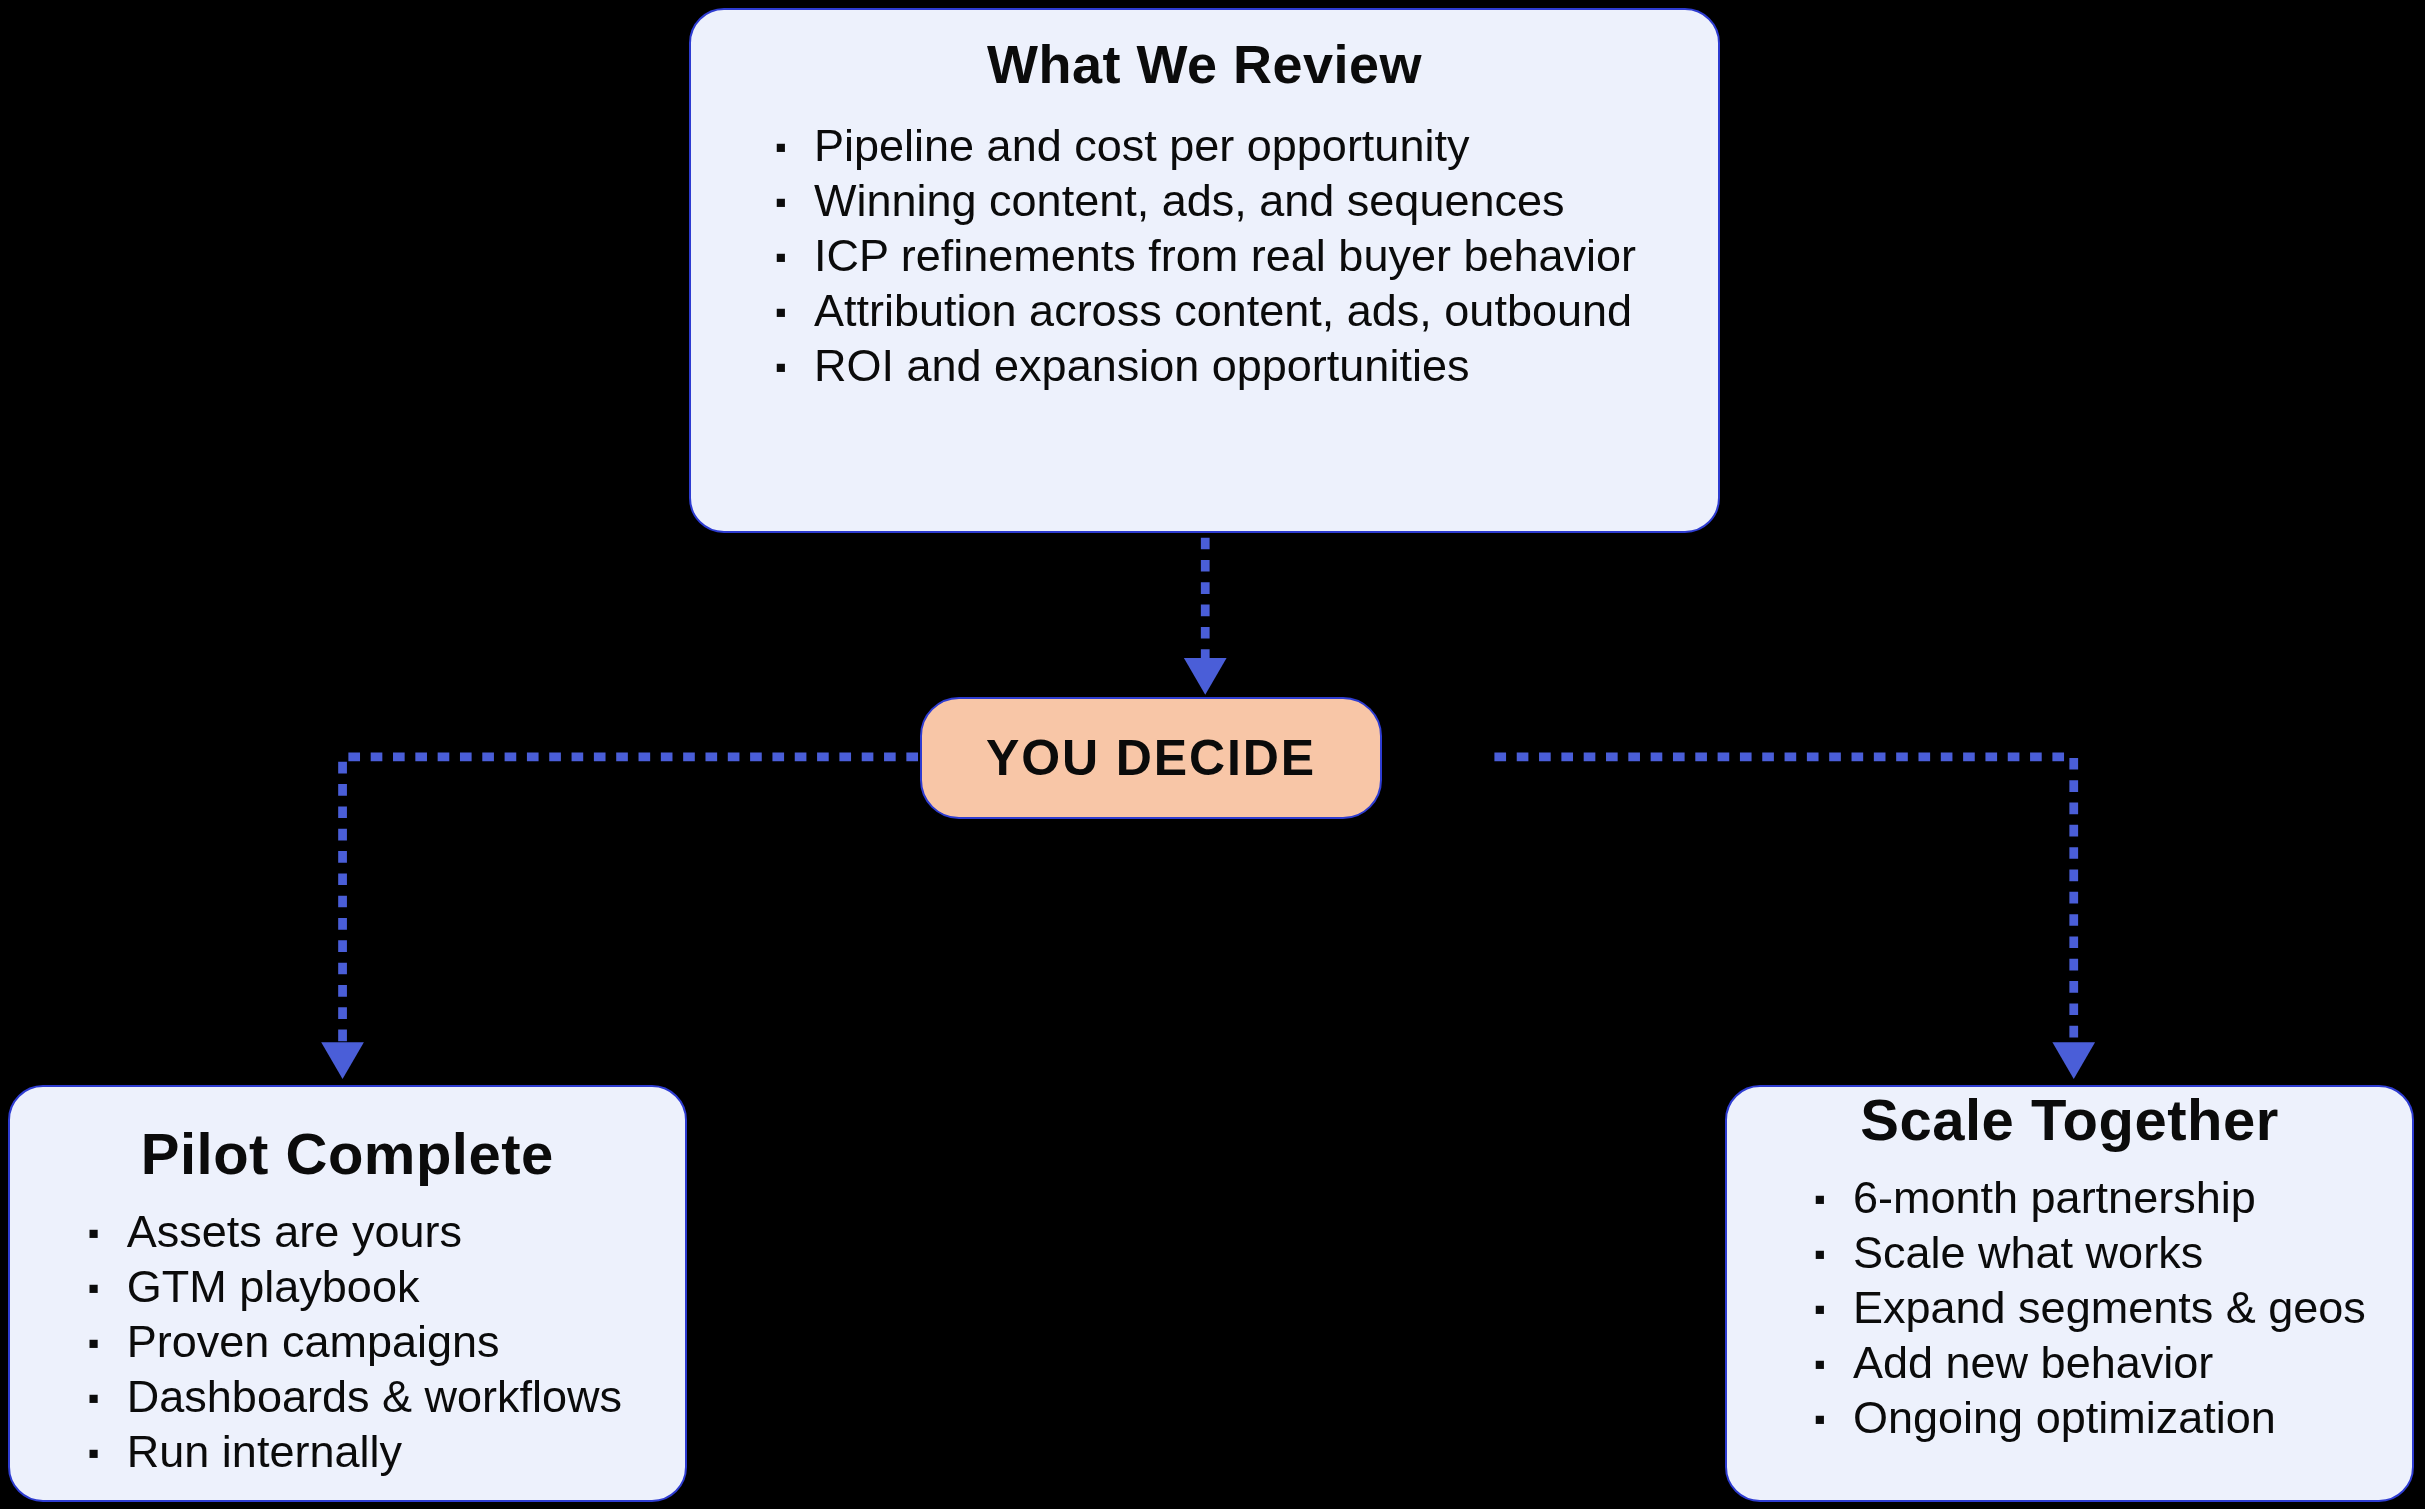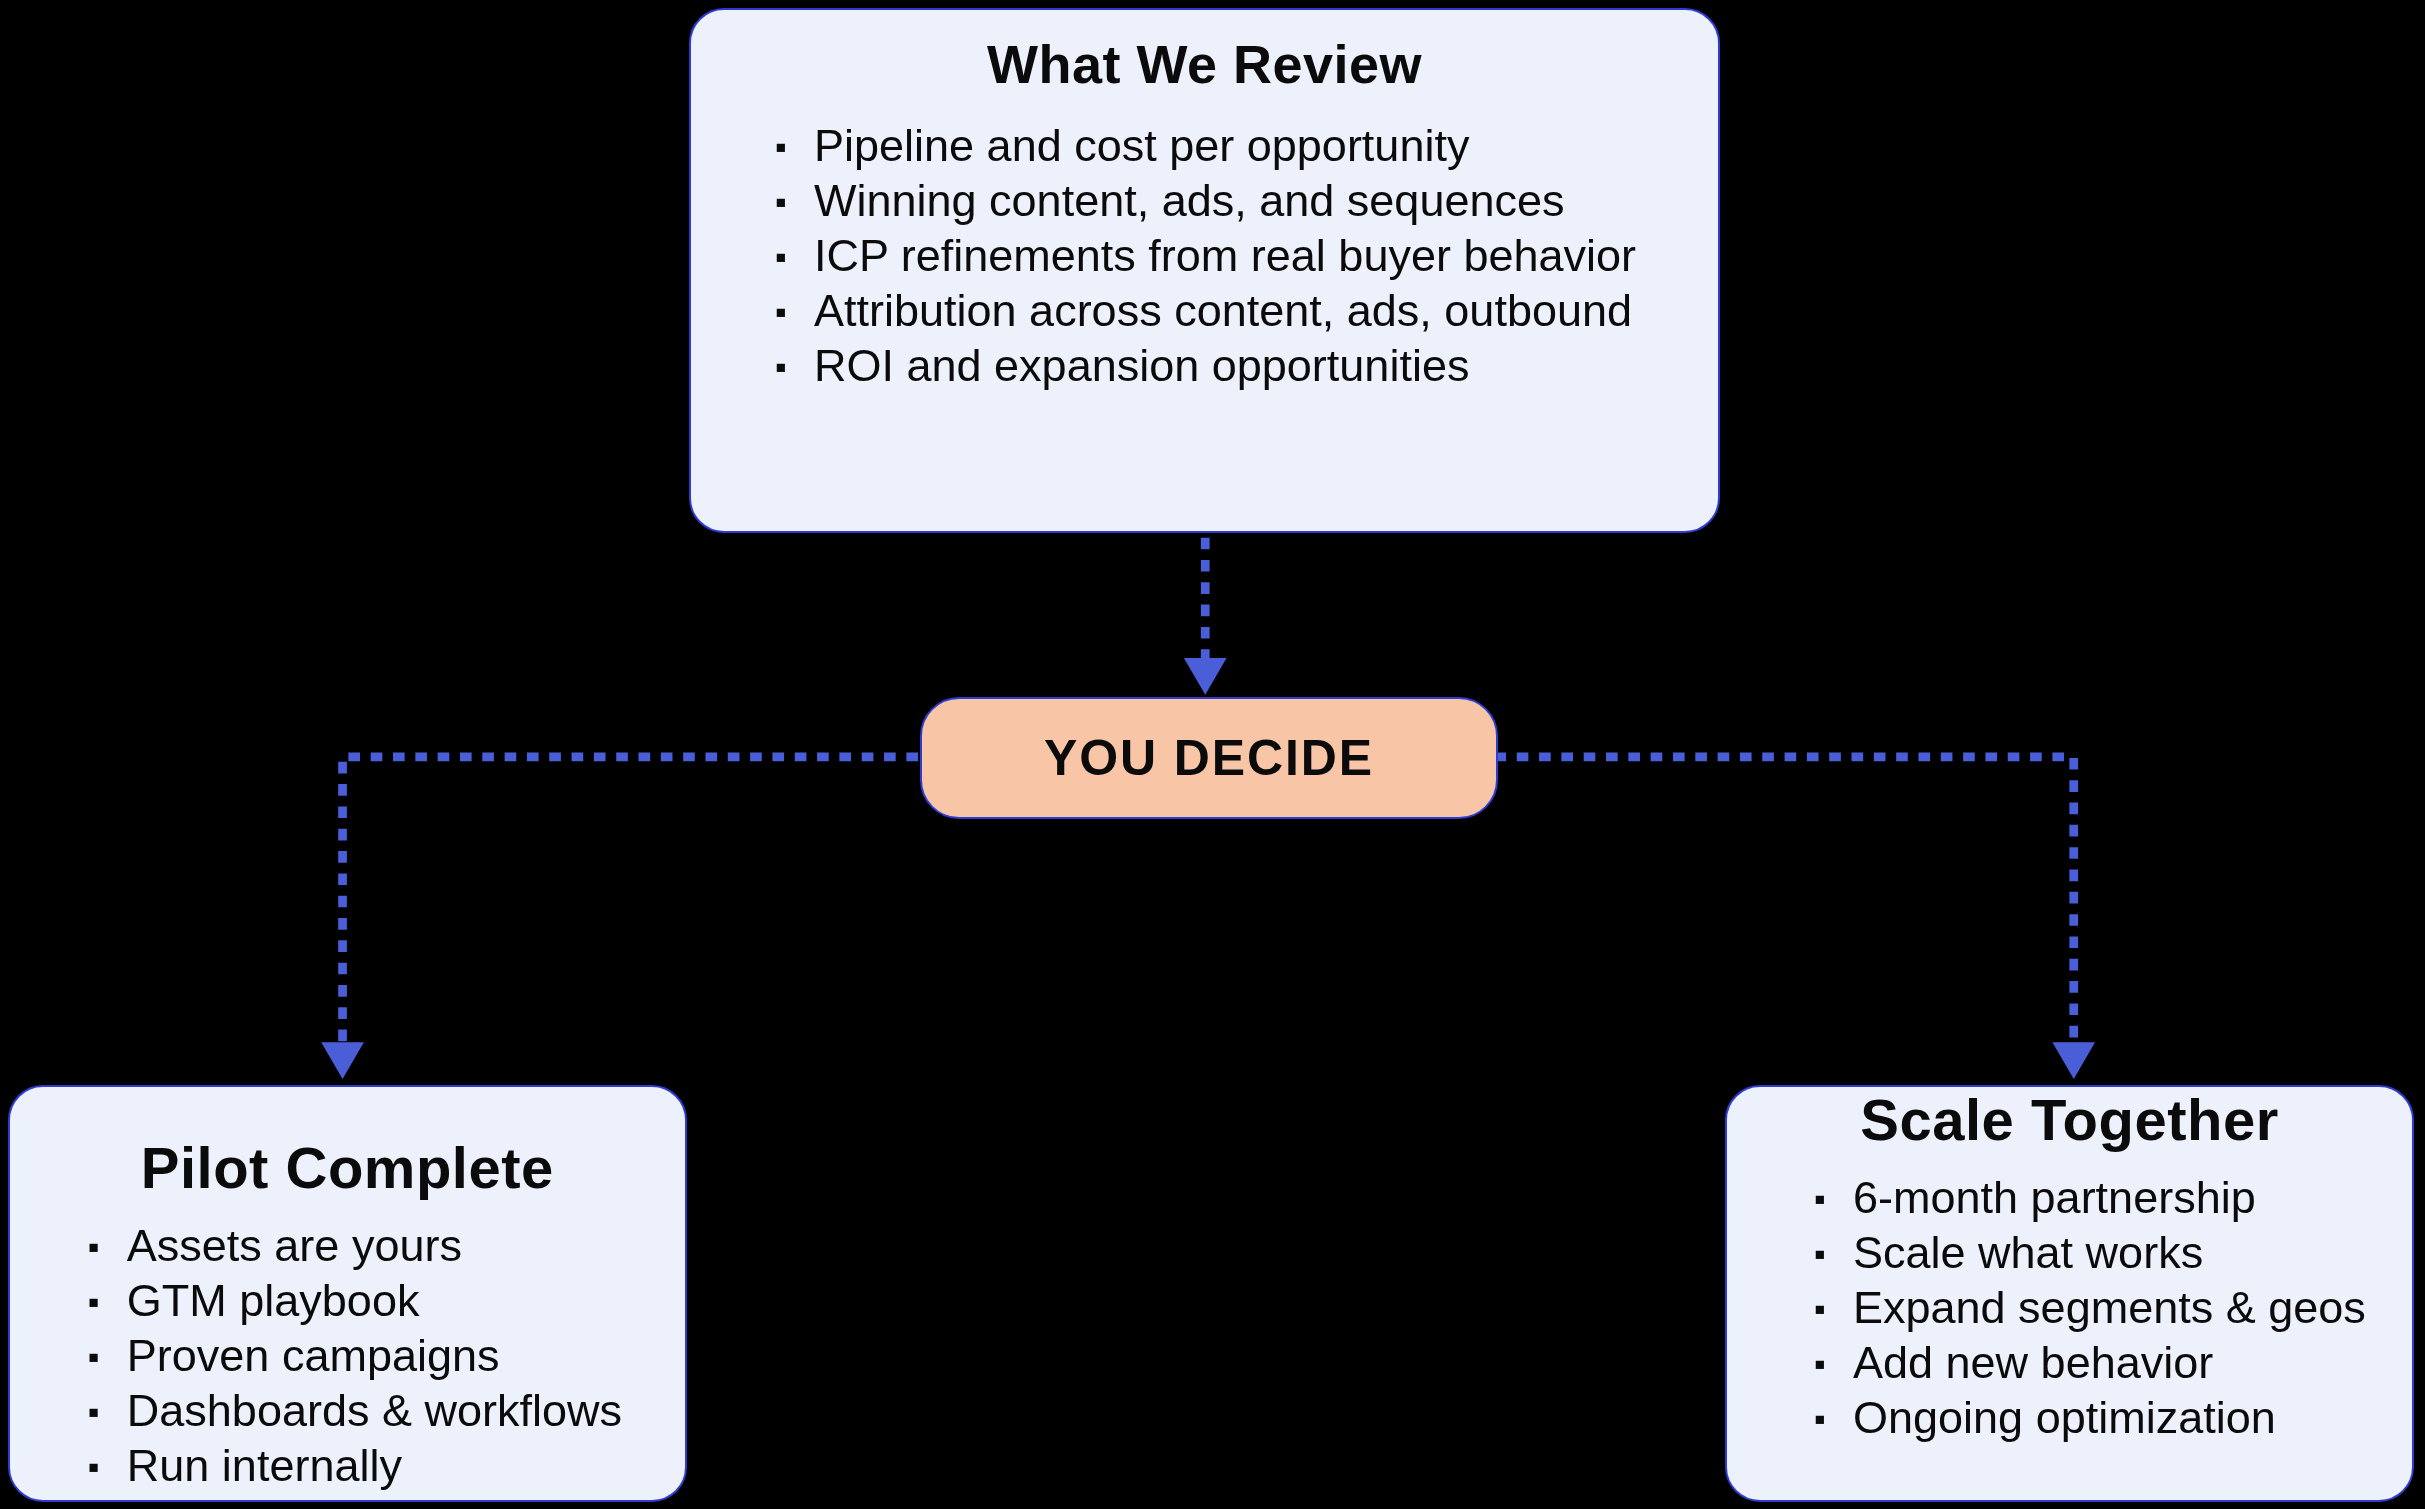--- a/index.html
+++ b/index.html
@@ -46,30 +46,30 @@
     font-weight:800;
     letter-spacing:0.5px;
     color:var(--text);
   }
   .review-box{left:689px;top:7.8px;width:1031px;height:525px;padding-top:23px;}
   .review-box .node-title{font-size:54px;line-height:62px;}
   .review-box .node-list{margin-top:24px;padding-left:84px;}
   .review-box .node-list li{height:55px;font-size:45px;}
 
   .decide-box{
-    left:920px;top:697px;width:578px;height:122px;
+    left:920px;top:697px;width:462px;height:122px;
     background:var(--accent-fill);
     border-radius:39px;
     display:flex;align-items:center;justify-content:center;
   }
   .decide-label{
     font-size:50px;font-weight:800;letter-spacing:1.9px;color:var(--text);
   }
 
-  .pilot-box{left:7.8px;top:1085px;width:679px;height:417px;padding-top:48px;}
+  .pilot-box{left:7.8px;top:1085px;width:679px;height:417px;padding-top:34px;}
   .scale-box{left:1725px;top:1085px;width:689px;height:417px;}
   .pilot-box .node-title,.scale-box .node-title{font-size:58px;line-height:66px;}
   .pilot-box .node-list{margin-top:17.5px;padding-left:78px;}
   .scale-box .node-list{margin-top:17.5px;padding-left:87px;}
   .pilot-box .node-list li,.scale-box .node-list li{height:55px;font-size:45px;}
 
   .node-list{list-style:none;}
   .node-list li{
     display:flex;align-items:center;
     color:var(--text);

